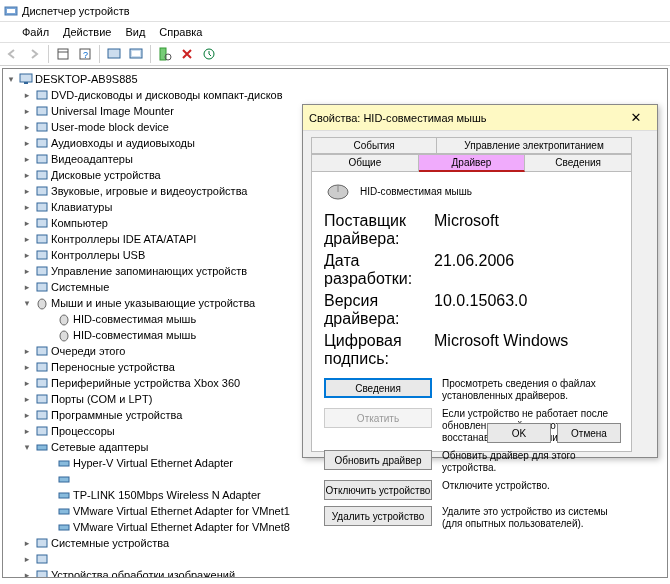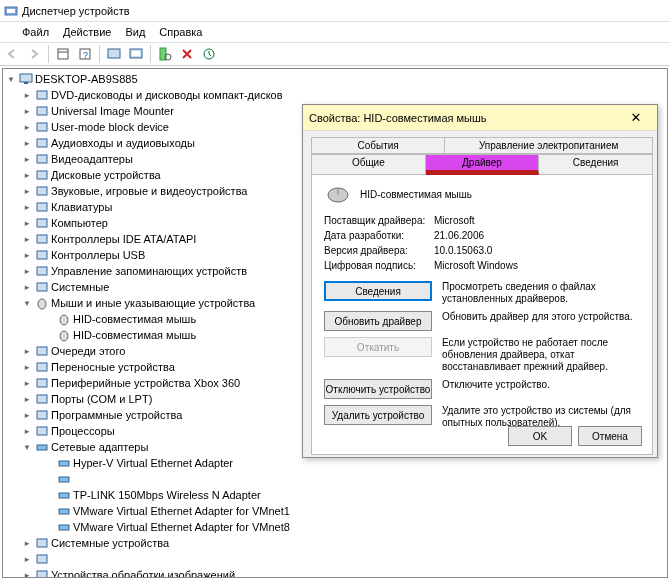--- a/index.html
+++ b/index.html
@@ -11,29 +11,29 @@
 .toolbar { height: 24px; border-top: 1px solid #e0e0e0; border-bottom: 1px solid #d0d0d0; display: flex; align-items: center; padding: 0 2px; gap: 2px; }
 .toolbar .tb { width: 20px; height: 20px; display: flex; align-items: center; justify-content: center; border: 1px solid transparent; }
 .toolbar .sep { width: 1px; height: 18px; background: #d0d0d0; margin: 0 2px; }
 .treepane { position: absolute; top: 66px; left: 0; right: 0; bottom: 4px; border: 1px solid #888; margin: 2px; overflow: auto; background: #fff; padding: 2px 0; }
 .tree-row { display: flex; align-items: center; height: 16px; font-size: 11px; white-space: nowrap; }
 .expander { width: 12px; height: 12px; display: inline-flex; align-items: center; justify-content: center; color: #666; font-size: 9px; }
 .node-icon { width: 14px; height: 14px; margin: 0 2px; display: inline-block; }
 .dialog { position: absolute; left: 302px; top: 104px; width: 356px; height: 354px; background: #f0f0f0; border: 1px solid #888; box-shadow: 2px 2px 6px rgba(0,0,0,.25); }
 .dlg-title { height: 26px; background: #fef9c3; display: flex; align-items: center; padding: 0 6px; font-size: 11px; border-bottom: 1px solid #ddd; }
 .dlg-close { margin-left: auto; width: 30px; text-align: center; font-size: 13px; }
-.tabs { margin: 6px 4px 0 8px; }
+.tabs { margin: 6px 25px 0 8px; }
 .tabrow { display: flex; }
 .tab { flex: 1; border: 1px solid #bbb; background: #f0f0f0; font-size: 10px; padding: 2px 4px; text-align: center; }
 .tab + .tab { border-left: none; }
-.tab.active { background: #d946ef; border-bottom: 5px solid #b91c1c; }
+.tab.active { background: #f0abfc; border-bottom: 2px solid #b91c1c; }
 .tabbody { border: 1px solid #bbb; border-top: none; background: #fff; padding: 10px 12px 8px 12px; height: 280px; position: relative; }
 .dev-header { display: flex; align-items: center; gap: 8px; margin-bottom: 12px; }
 .mouse-icon { width: 28px; height: 18px; }
-.info-grid { display: grid; grid-template-columns: 110px 1fr; row-gap: 4px; font-size: 10px; margin-bottom: 10px; }
+.info-grid { display: grid; grid-template-columns: 110px 1fr; row-gap: 4px; font-size: 16px; margin-bottom: 10px; }
 .btnrow { display: flex; align-items: flex-start; gap: 10px; margin-bottom: 6px; }
 .winbtn { width: 108px; height: 20px; border: 1px solid #888; background: #e9e9e9; font-size: 10px; display: flex; align-items: center; justify-content: center; }
 .winbtn.primary { border: 1px solid #0078d7; box-shadow: inset 0 0 0 1px #0078d7; }
 .winbtn.disabled { color: #999; border-color: #ccc; background: #f4f4f4; }
 .btndesc { font-size: 10px; flex: 1; line-height: 12px; }
 .dlg-footer { position: absolute; right: 10px; bottom: 8px; display: flex; gap: 6px; }
 .footbtn { width: 64px; height: 20px; border: 1px solid #888; background: #e9e9e9; font-size: 10px; display: flex; align-items: center; justify-content: center; }
 svg { display: block; }
 </style>
 </head>
@@ -446,26 +446,26 @@
         <span>Версия драйвера:</span>
         <span>10.0.15063.0</span>
         <span>Цифровая подпись:</span>
         <span>Microsoft Windows</span>
       </div>
       <div class="btnrow">
         <div class="winbtn primary">Сведения</div>
         <div class="btndesc">Просмотреть сведения о файлах установленных драйверов.</div>
       </div>
       <div class="btnrow">
+        <div class="winbtn disabled">Откатить</div>
+        <div class="btndesc">Если устройство не работает после обновления драйвера, откат восстанавливает прежний драйвер.</div>
+      </div>
+      <div class="btnrow">
         <div class="winbtn">Обновить драйвер</div>
         <div class="btndesc">Обновить драйвер для этого устройства.</div>
-      </div>
-      <div class="btnrow">
-        <div class="winbtn disabled">Откатить</div>
-        <div class="btndesc">Если устройство не работает после обновления драйвера, откат восстанавливает прежний драйвер.</div>
       </div>
       <div class="btnrow">
         <div class="winbtn">Отключить устройство</div>
         <div class="btndesc">Отключите устройство.</div>
       </div>
       <div class="btnrow">
         <div class="winbtn">Удалить устройство</div>
         <div class="btndesc">Удалите это устройство из системы (для опытных пользователей).</div>
       </div>
       <div class="dlg-footer">

